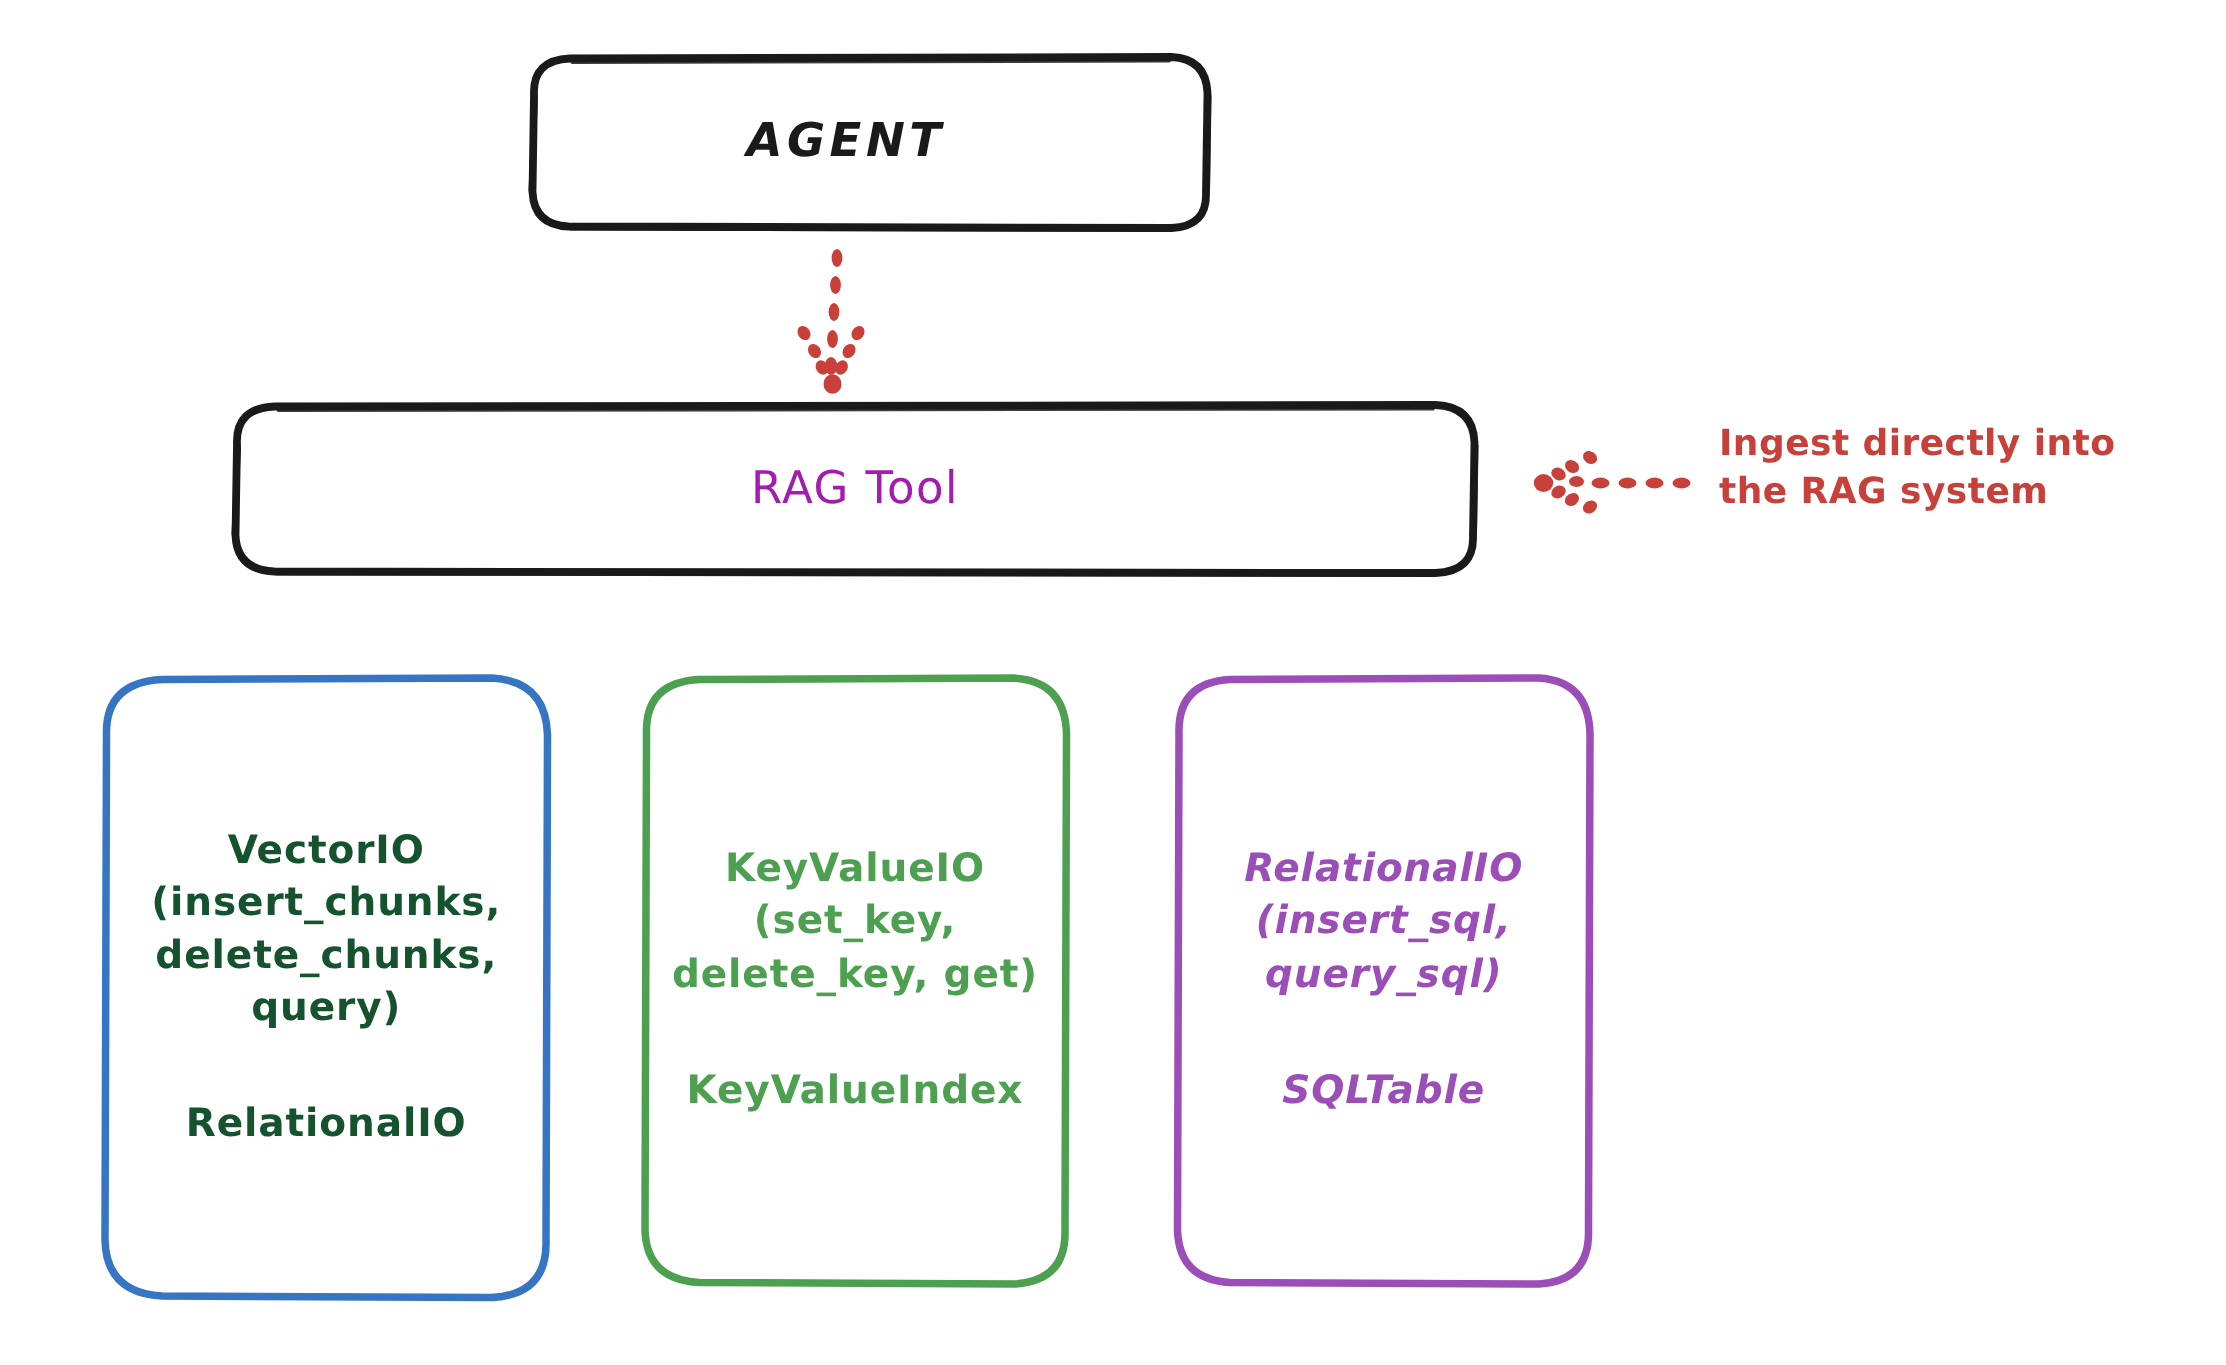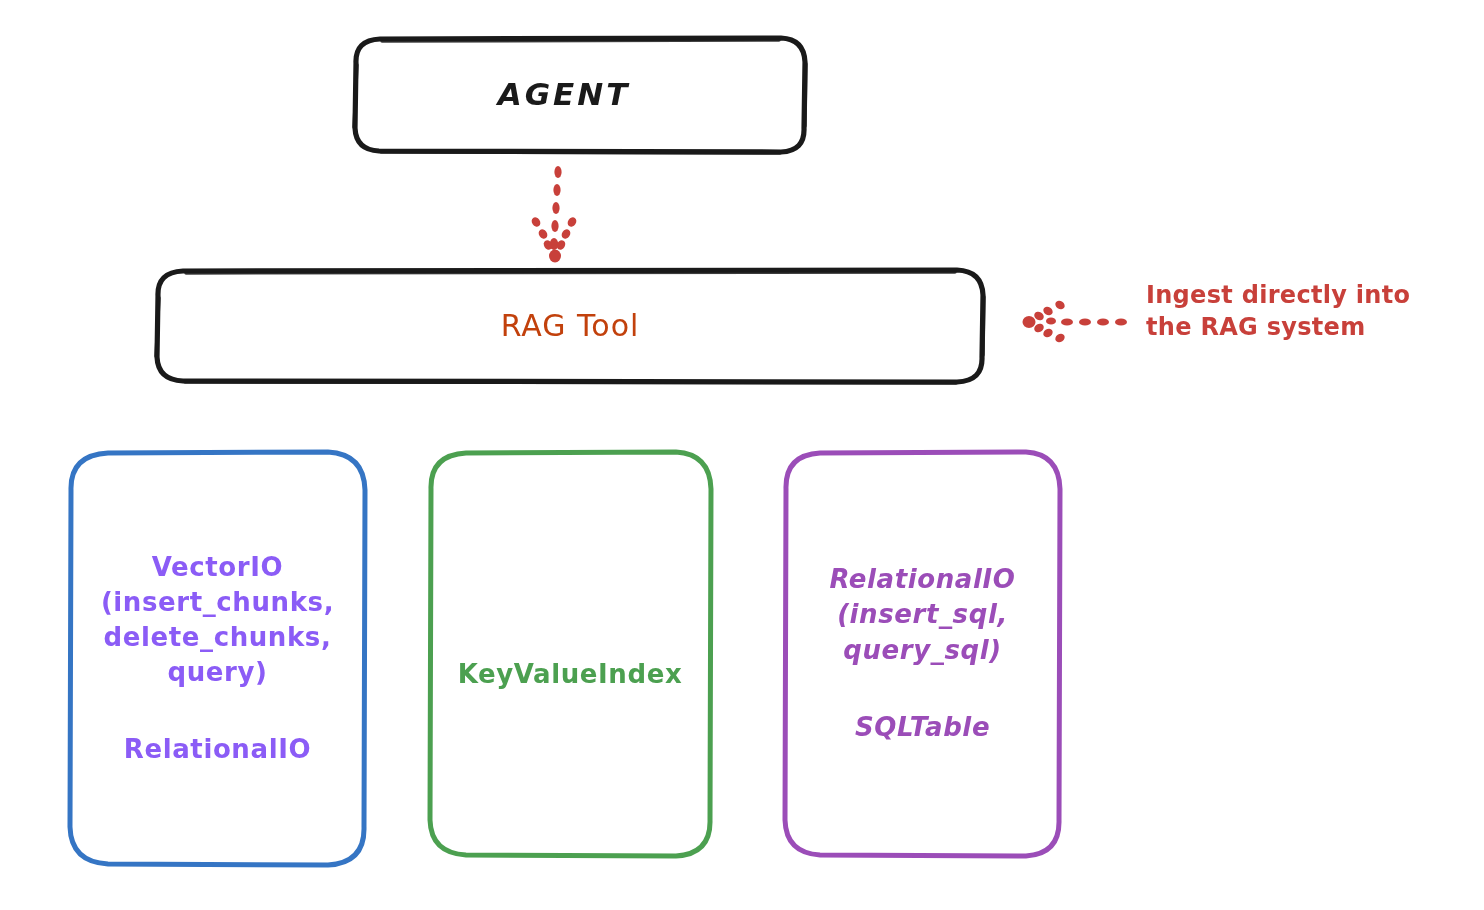--- a/index.html
+++ b/index.html
@@ -160,31 +160,34 @@
       <ellipse cx="1039" cy="316" rx="5" ry="4" transform="rotate(30 1039 316)"></ellipse>
       <ellipse cx="1060" cy="338" rx="5" ry="4" transform="rotate(-35 1060 338)"></ellipse>
       <ellipse cx="1048" cy="333" rx="5" ry="4" transform="rotate(-35 1048 333)"></ellipse>
       <ellipse cx="1039" cy="328" rx="5" ry="4" transform="rotate(-30 1039 328)"></ellipse>
       <ellipse cx="1029" cy="322" rx="6.5" ry="6"></ellipse>
     </g>
   </svg>
 
   <div class="label agent-label" style="color: rgb(26, 26, 26);">AGENT</div>
 
-  <div class="label ragtool-label" style="color: #c2410c;">RAG Tool</div>
+  <div class="label ragtool-label" style="color: #a21caf;">RAG Tool</div>
 
-  <div class="label provider-label vector-label" style="color: #8b5cf6;">
+  <div class="label provider-label vector-label" style="color: #14532d;">
     <span class="api">VectorIO
 (insert_chunks,
 delete_chunks,
 query)</span>
     <span class="index">RelationalIO</span>
   </div>
 
   <div class="label provider-label keyvalue-label" style="color: rgb(76, 160, 80);">
+    <span class="api">KeyValueIO
+(set_key,
+delete_key, get)</span>
     <span class="index">KeyValueIndex</span>
   </div>
 
   <div class="label provider-label relational-label" style="color: rgb(155, 77, 184); font-style: italic;">
     <span class="api">RelationalIO
 (insert_sql,
 query_sql)</span>
     <span class="index">SQLTable</span>
   </div>
 

